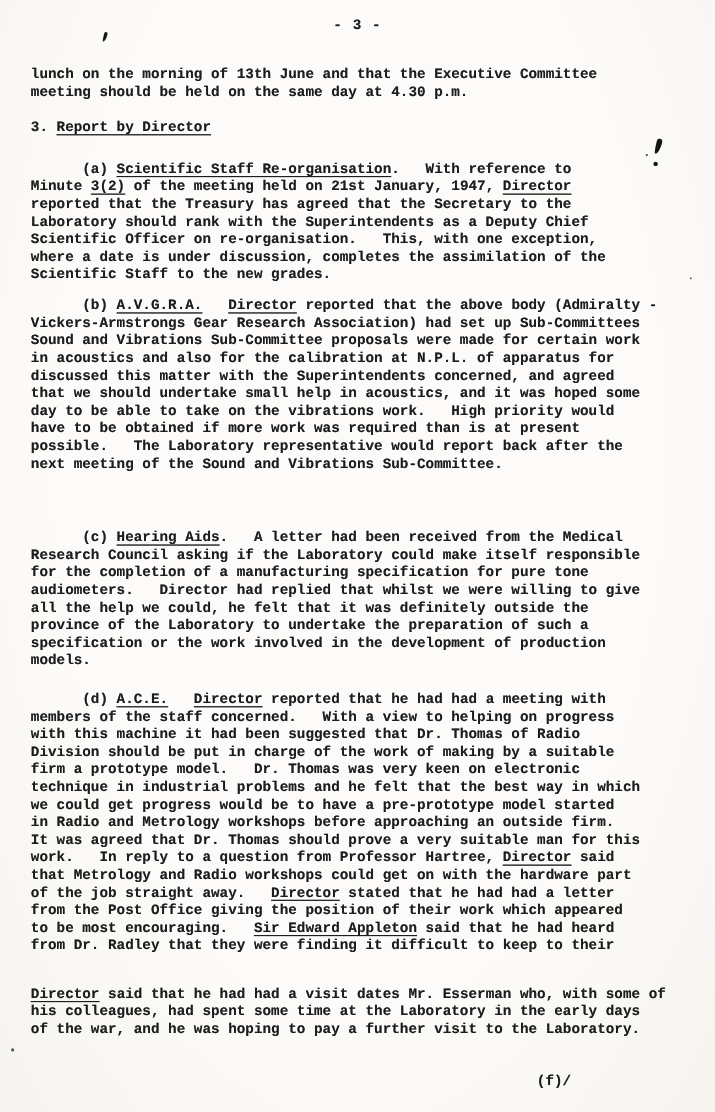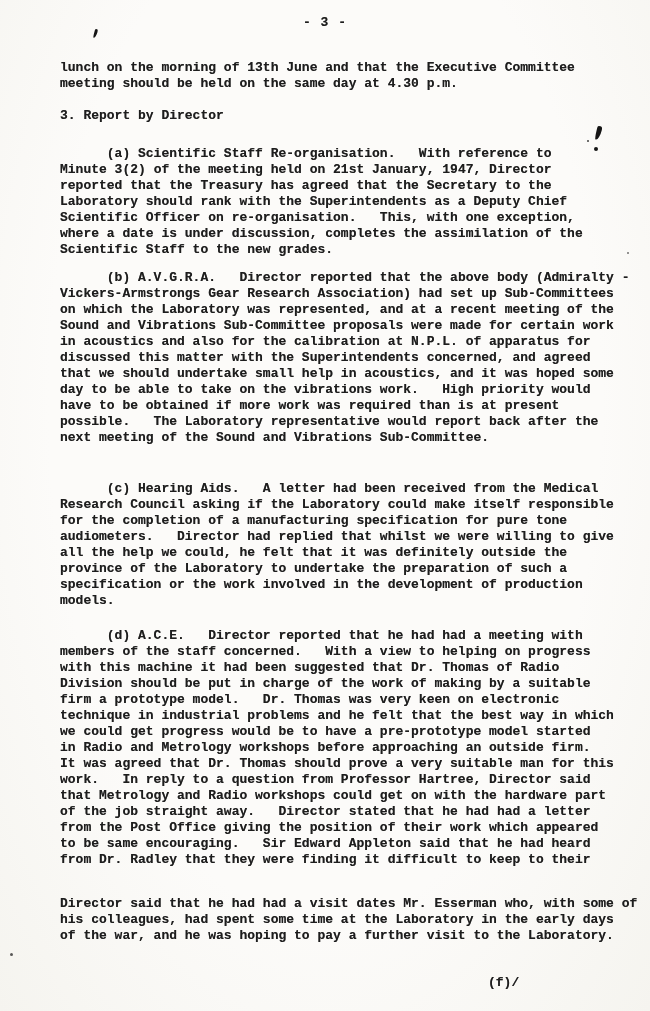--- a/index.html
+++ b/index.html
@@ -20,22 +20,23 @@
     white-space:pre;
     text-shadow:0 0 0.5px rgba(20,20,20,0.55);
   }
   .page-number{
     position:absolute;top:15px;left:0;width:100%;
     text-align:center;
     letter-spacing:1px;
   }
   .doc-body{position:absolute;top:0;left:0;width:100%;height:100%;}
   .block{position:absolute;left:28px;right:8px;}
-  .line{height:16px;margin-left:32px;}
+  .line{height:16px;}
   .line span.u{
+    text-decoration:underline;
     text-decoration-thickness:1.4px;
     text-underline-offset:2.5px;
   }
   .footer-mark{
     position:absolute;left:488px;top:975px;
   }
   
   .ink{position:absolute;background:#151515;}
   .ink-comma-topleft{
     left:94px;top:29px;width:3px;height:9px;
@@ -79,21 +80,20 @@
         <div class="line txt"><span>Minute </span><span class="u">3(2)</span><span> of the meeting held on 21st January, 1947, </span><span class="u">Director</span></div>
         <div class="line txt"><span>reported that the Treasury has agreed that the Secretary to the</span></div>
         <div class="line txt"><span>Laboratory should rank with the Superintendents as a Deputy Chief</span></div>
         <div class="line txt"><span>Scientific Officer on re-organisation.   This, with one exception,</span></div>
         <div class="line txt"><span>where a date is under discussion, completes the assimilation of the</span></div>
         <div class="line txt"><span>Scientific Staff to the new grades.</span></div>
       </div>
       <div class="block" style="top: 270px;">
         <div class="line txt"><span>      (b) </span><span class="u">A.V.G.R.A.</span><span>   </span><span class="u">Director</span><span> reported that the above body (Admiralty -</span></div>
         <div class="line txt"><span>Vickers-Armstrongs Gear Research Association) had set up Sub-Committees</span></div>
-        <div class="line txt"><span>on which the Laboratory was represented, and at a recent meeting of the</span></div>
         <div class="line txt"><span>Sound and Vibrations Sub-Committee proposals were made for certain work</span></div>
         <div class="line txt"><span>in acoustics and also for the calibration at N.P.L. of apparatus for</span></div>
         <div class="line txt"><span>discussed this matter with the Superintendents concerned, and agreed</span></div>
         <div class="line txt"><span>that we should undertake small help in acoustics, and it was hoped some</span></div>
         <div class="line txt"><span>day to be able to take on the vibrations work.   High priority would</span></div>
         <div class="line txt"><span>have to be obtained if more work was required than is at present</span></div>
         <div class="line txt"><span>possible.   The Laboratory representative would report back after the</span></div>
         <div class="line txt"><span>next meeting of the Sound and Vibrations Sub-Committee.</span></div>
       </div>
       <div class="block" style="top: 481px;">
@@ -113,21 +113,21 @@
         <div class="line txt"><span>Division should be put in charge of the work of making by a suitable</span></div>
         <div class="line txt"><span>firm a prototype model.   Dr. Thomas was very keen on electronic</span></div>
         <div class="line txt"><span>technique in industrial problems and he felt that the best way in which</span></div>
         <div class="line txt"><span>we could get progress would be to have a pre-prototype model started</span></div>
         <div class="line txt"><span>in Radio and Metrology workshops before approaching an outside firm.</span></div>
         <div class="line txt"><span>It was agreed that Dr. Thomas should prove a very suitable man for this</span></div>
         <div class="line txt"><span>work.   In reply to a question from Professor Hartree, </span><span class="u">Director</span><span> said</span></div>
         <div class="line txt"><span>that Metrology and Radio workshops could get on with the hardware part</span></div>
         <div class="line txt"><span>of the job straight away.   </span><span class="u">Director</span><span> stated that he had had a letter</span></div>
         <div class="line txt"><span>from the Post Office giving the position of their work which appeared</span></div>
-        <div class="line txt"><span>to be same encouraging.   </span><span class="u">Sir Edward Appleton</span><span> said that he had heard</span></div>
+        <div class="line txt"><span>to be most encouraging.   </span><span class="u">Sir Edward Appleton</span><span> said that he had heard</span></div>
         <div class="line txt"><span>from Dr. Radley that they were finding it difficult to keep to their</span></div>
       </div>
       <div class="block" style="top: 896px;">
         <div class="line txt"><span class="u">Director</span><span> said that he had had a visit dates Mr. Esserman who, with some of</span></div>
         <div class="line txt"><span>his colleagues, had spent some time at the Laboratory in the early days</span></div>
         <div class="line txt"><span>of the war, and he was hoping to pay a further visit to the Laboratory.</span></div>
       </div>
     </div>
 
   <div class="footer-mark txt">(f)/</div>

